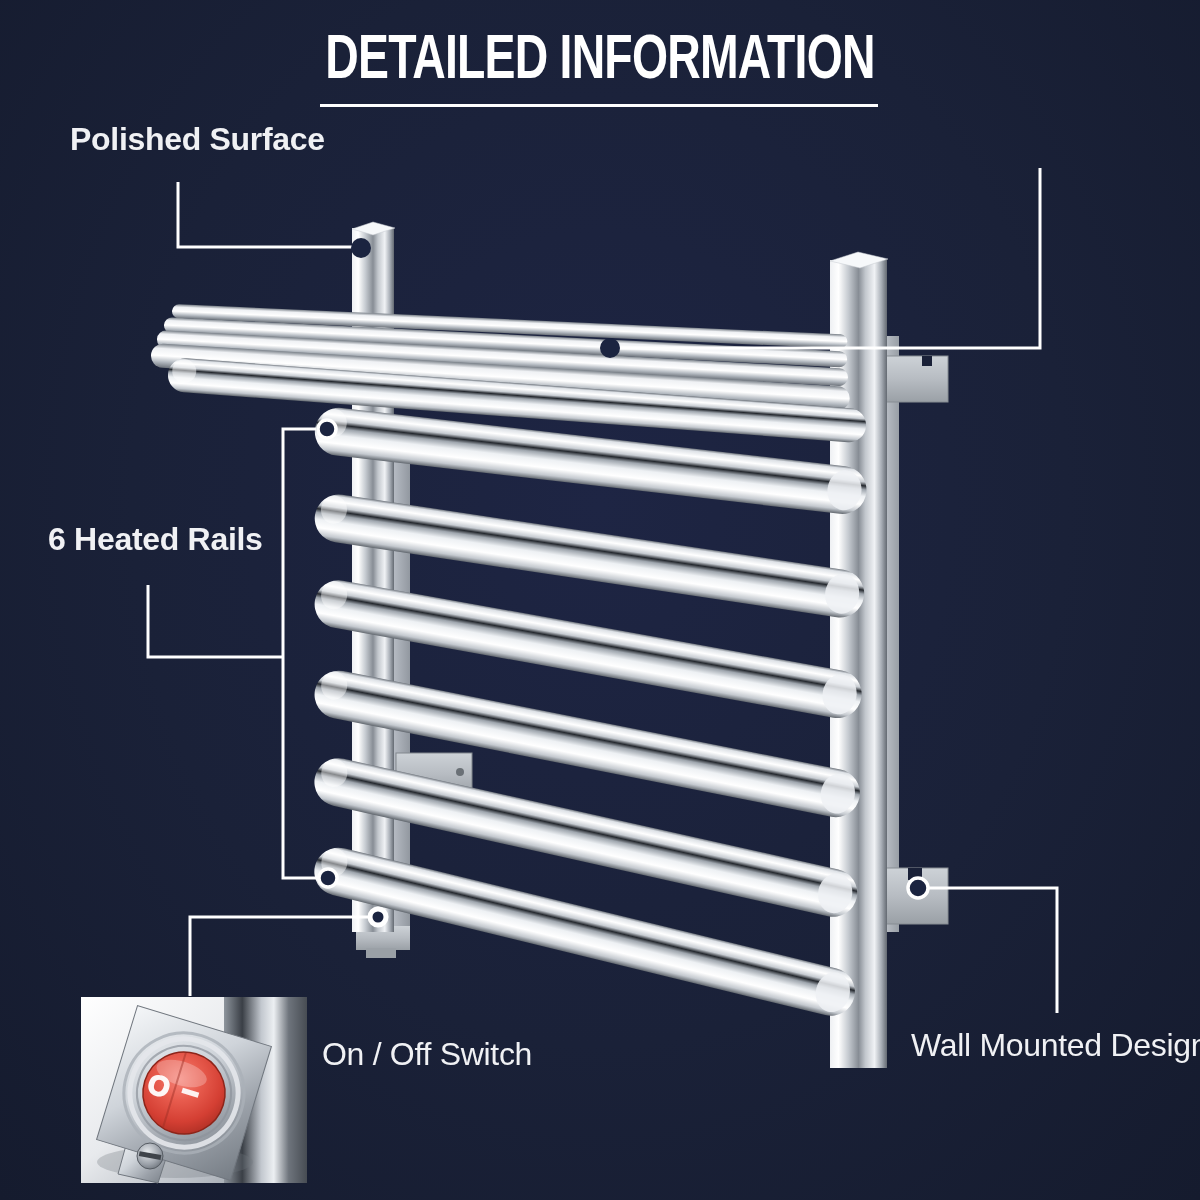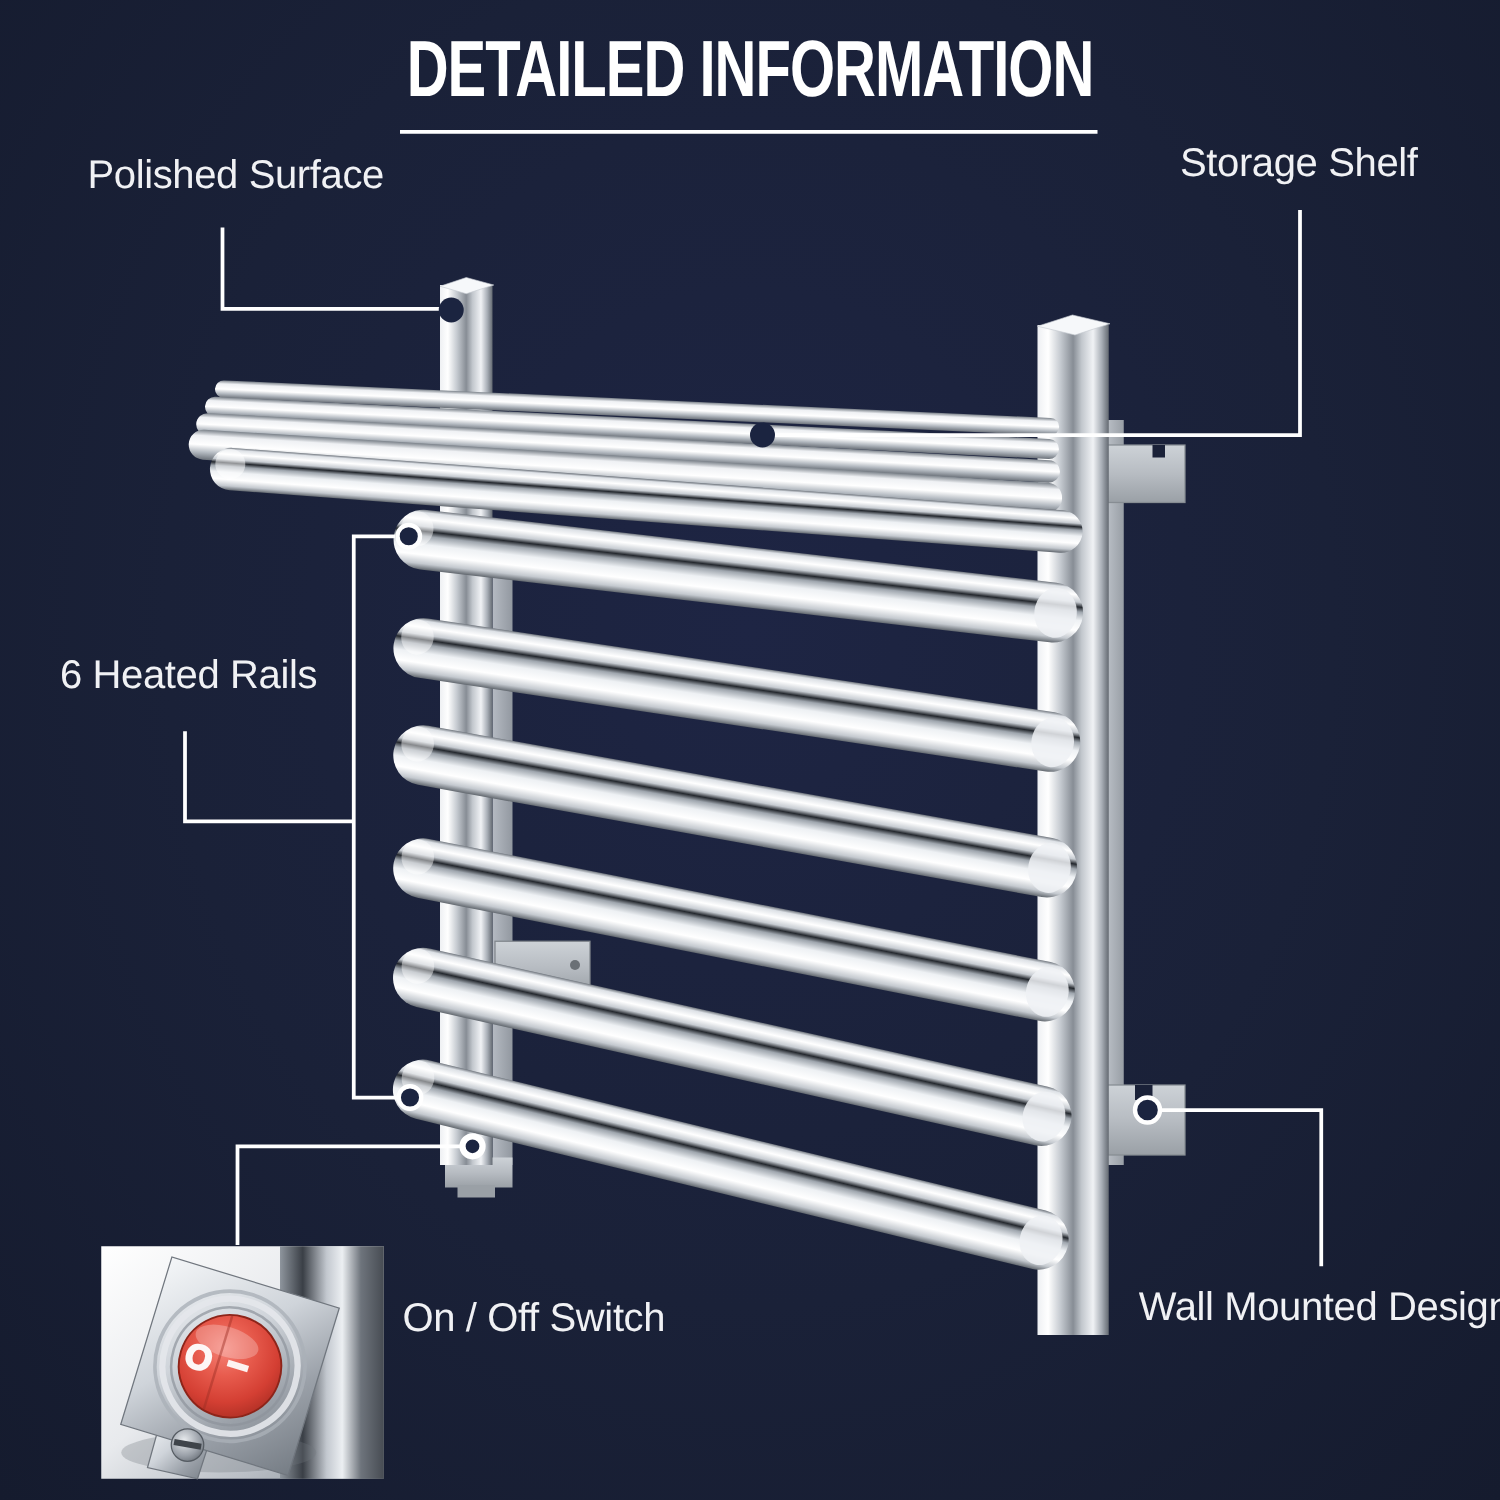--- a/index.html
+++ b/index.html
@@ -13,23 +13,23 @@
     transform:translateX(-50%) scale(0.80,1.10);
     font-size:58px;font-weight:700;letter-spacing:-1px;
     color:#ffffff;white-space:nowrap;
   }
   .title-underline{
     position:absolute;left:320px;top:104px;width:558px;height:3px;background:#ffffff;
   }
   .callout-label{
     position:absolute;color:#f0f1f4;font-size:32px;letter-spacing:-0.3px;white-space:nowrap;
   }
-  #lbl-polished{left:70px;top:121px;}
+  #lbl-polished{left:70px;top:121px;font-weight:bold;}
   #lbl-shelf{left:944px;top:112px;}
-  #lbl-rails{left:48px;top:521px;}
+  #lbl-rails{left:48px;top:521px;font-weight:bold;}
   #lbl-switch{left:322px;top:1036px;}
   #lbl-wall{left:911px;top:1027px;}
   svg{position:absolute;left:0;top:0;}
   .leader{stroke:#ffffff;stroke-width:3;fill:none;}
   .svg-mark{font-family:"Liberation Sans",sans-serif;font-weight:bold;fill:#ffffff;}
 </style>
 </head>
 <body>
 
 <div class="canvas">
@@ -230,18 +230,17 @@
       <polyline class="leader" points="370,917 190,917 190,996"></polyline>
       <circle cx="378" cy="917" r="8" fill="#1b2440" stroke="#ffffff" stroke-width="5"></circle>
     </g>
     <g>
       <polyline class="leader" points="929,888 1057,888 1057,1013"></polyline>
       <circle cx="918" cy="888" r="10" fill="#1b2440" stroke="#ffffff" stroke-width="3.5"></circle>
     </g>
   </svg>
 
   <div id="lbl-polished" class="callout-label">Polished Surface</div>
-  <div id="lbl-shelf" class="callout-label">Storage Shelf</div>
   <div id="lbl-rails" class="callout-label">6 Heated Rails</div>
   <div id="lbl-switch" class="callout-label">On / Off Switch</div>
   <div id="lbl-wall" class="callout-label">Wall Mounted Design</div>
 
 </div>
 
 </body></html>

